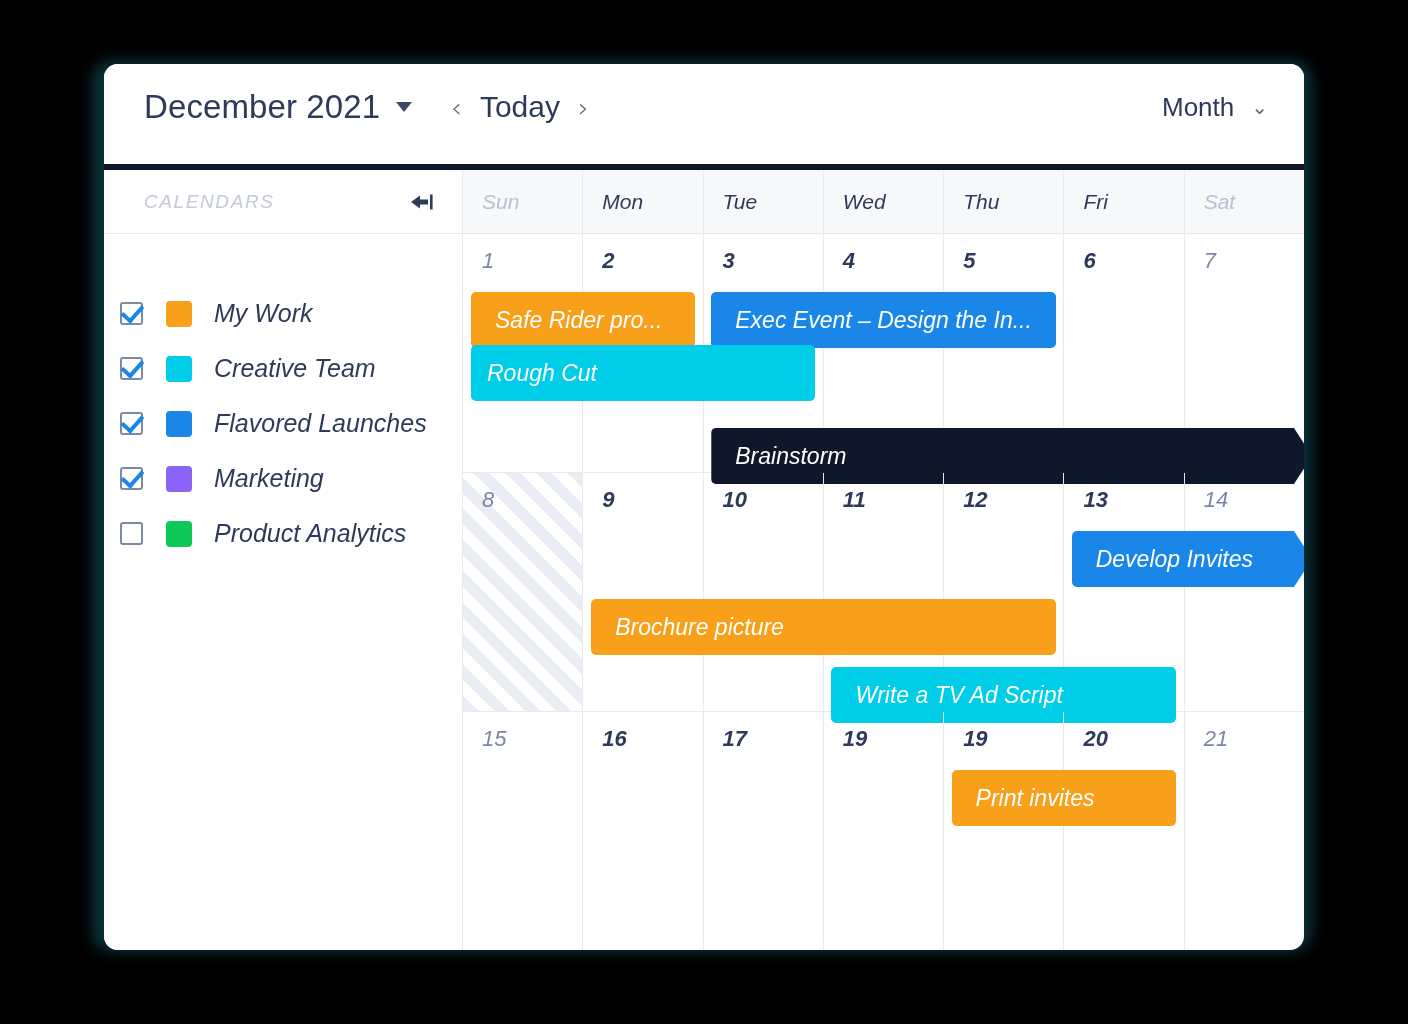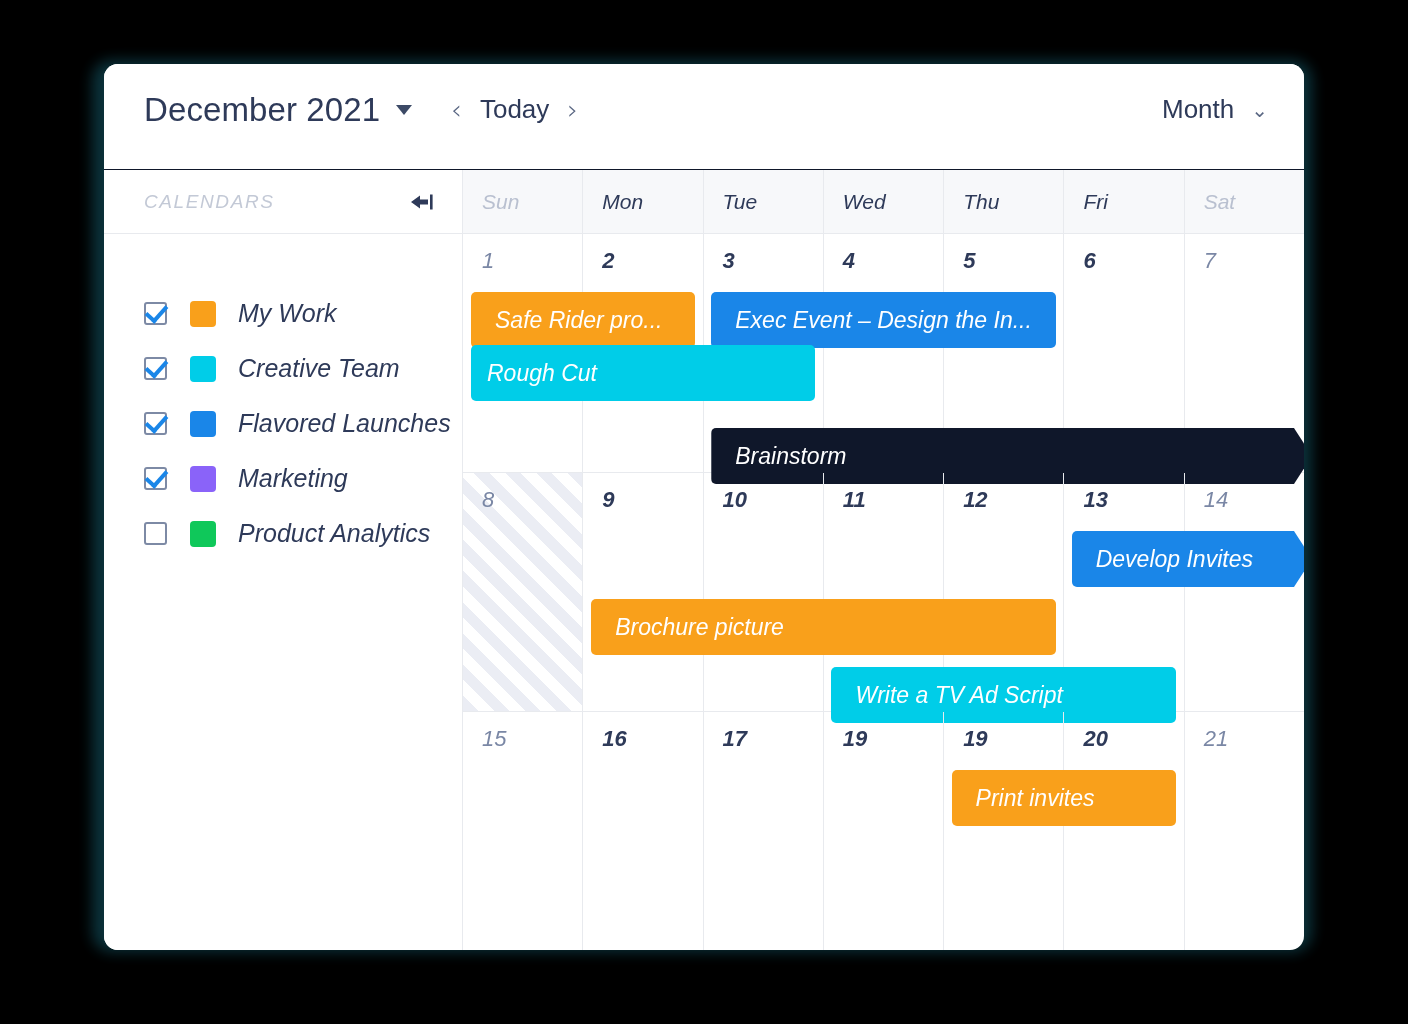--- a/index.html
+++ b/index.html
@@ -41,21 +41,21 @@
     flex-direction: column;
   }
 
   
   .topbar {
     height: 106px;
     flex: 0 0 106px;
     display: flex;
     align-items: center;
     padding: 0 36px 14px 40px;
-    border-bottom: 1px solid #0f172a;
+    border-bottom: 6px solid #0f172a;
     background: #fff;
   }
   .title-group { display: flex; align-items: center; }
   .month-title {
     font-size: 33px;
     color: #2e3a59;
     letter-spacing: .1px;
     white-space: nowrap;
   }
   .caret-down {
@@ -73,21 +73,21 @@
   .chev {
     font-size: 27px;
     color: #5a6783;
     line-height: 1;
     padding: 2px 7px;
     cursor: pointer;
     font-family: "DejaVu Sans", sans-serif;
     font-weight: 300;
   }
   .today-btn {
-    font-size: 26px;
+    font-size: 30px;
     color: #2e3a59;
     padding: 0 11px;
     cursor: pointer;
     white-space: nowrap;
   }
   .spacer { flex: 1 1 auto; }
   .view-group { display: flex; align-items: center; cursor: pointer; }
   .view-label { font-size: 26px; color: #2e3a59; }
   .chev-sm {
     margin-left: 17px;
@@ -126,21 +126,21 @@
     margin-left: auto;
     width: 26px; height: 24px;
     cursor: pointer;
     display: flex; align-items: center; justify-content: center;
   }
   .cal-list { padding-top: 52px; }
   .cal-item {
     display: flex;
     align-items: center;
     height: 55px;
-    padding-left: 40px;
+    padding-left: 16px;
     cursor: pointer;
   }
   .cbox {
     width: 23px; height: 23px;
     border: 2px solid #7d8aa5;
     border-radius: 3px;
     position: relative;
     flex: 0 0 23px;
     background: #fff;
   }

